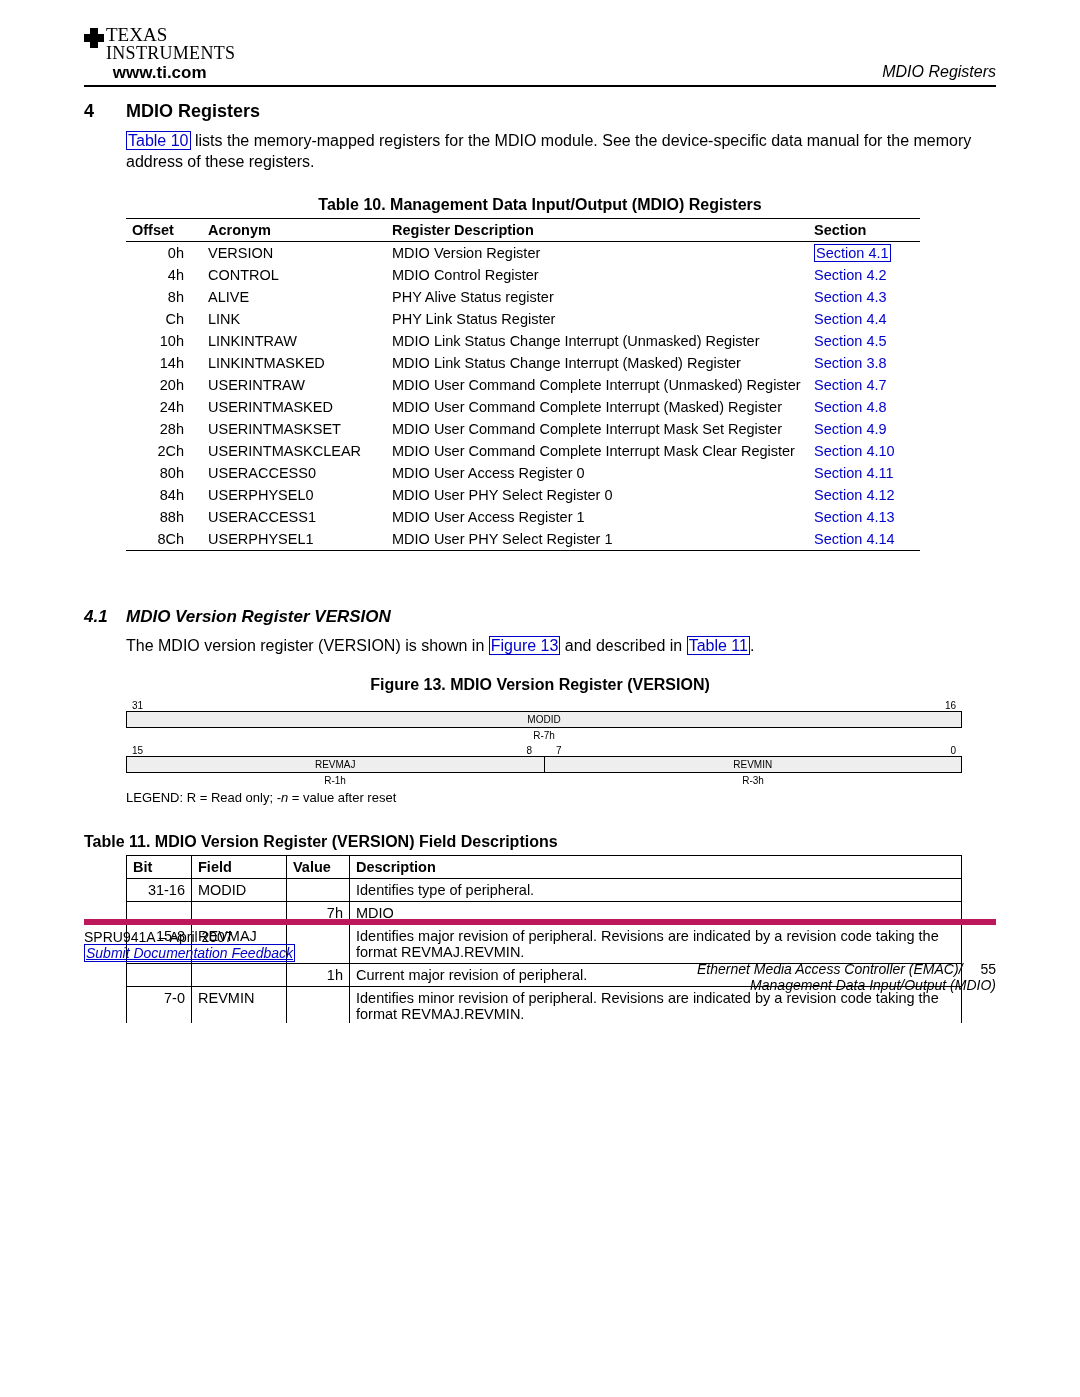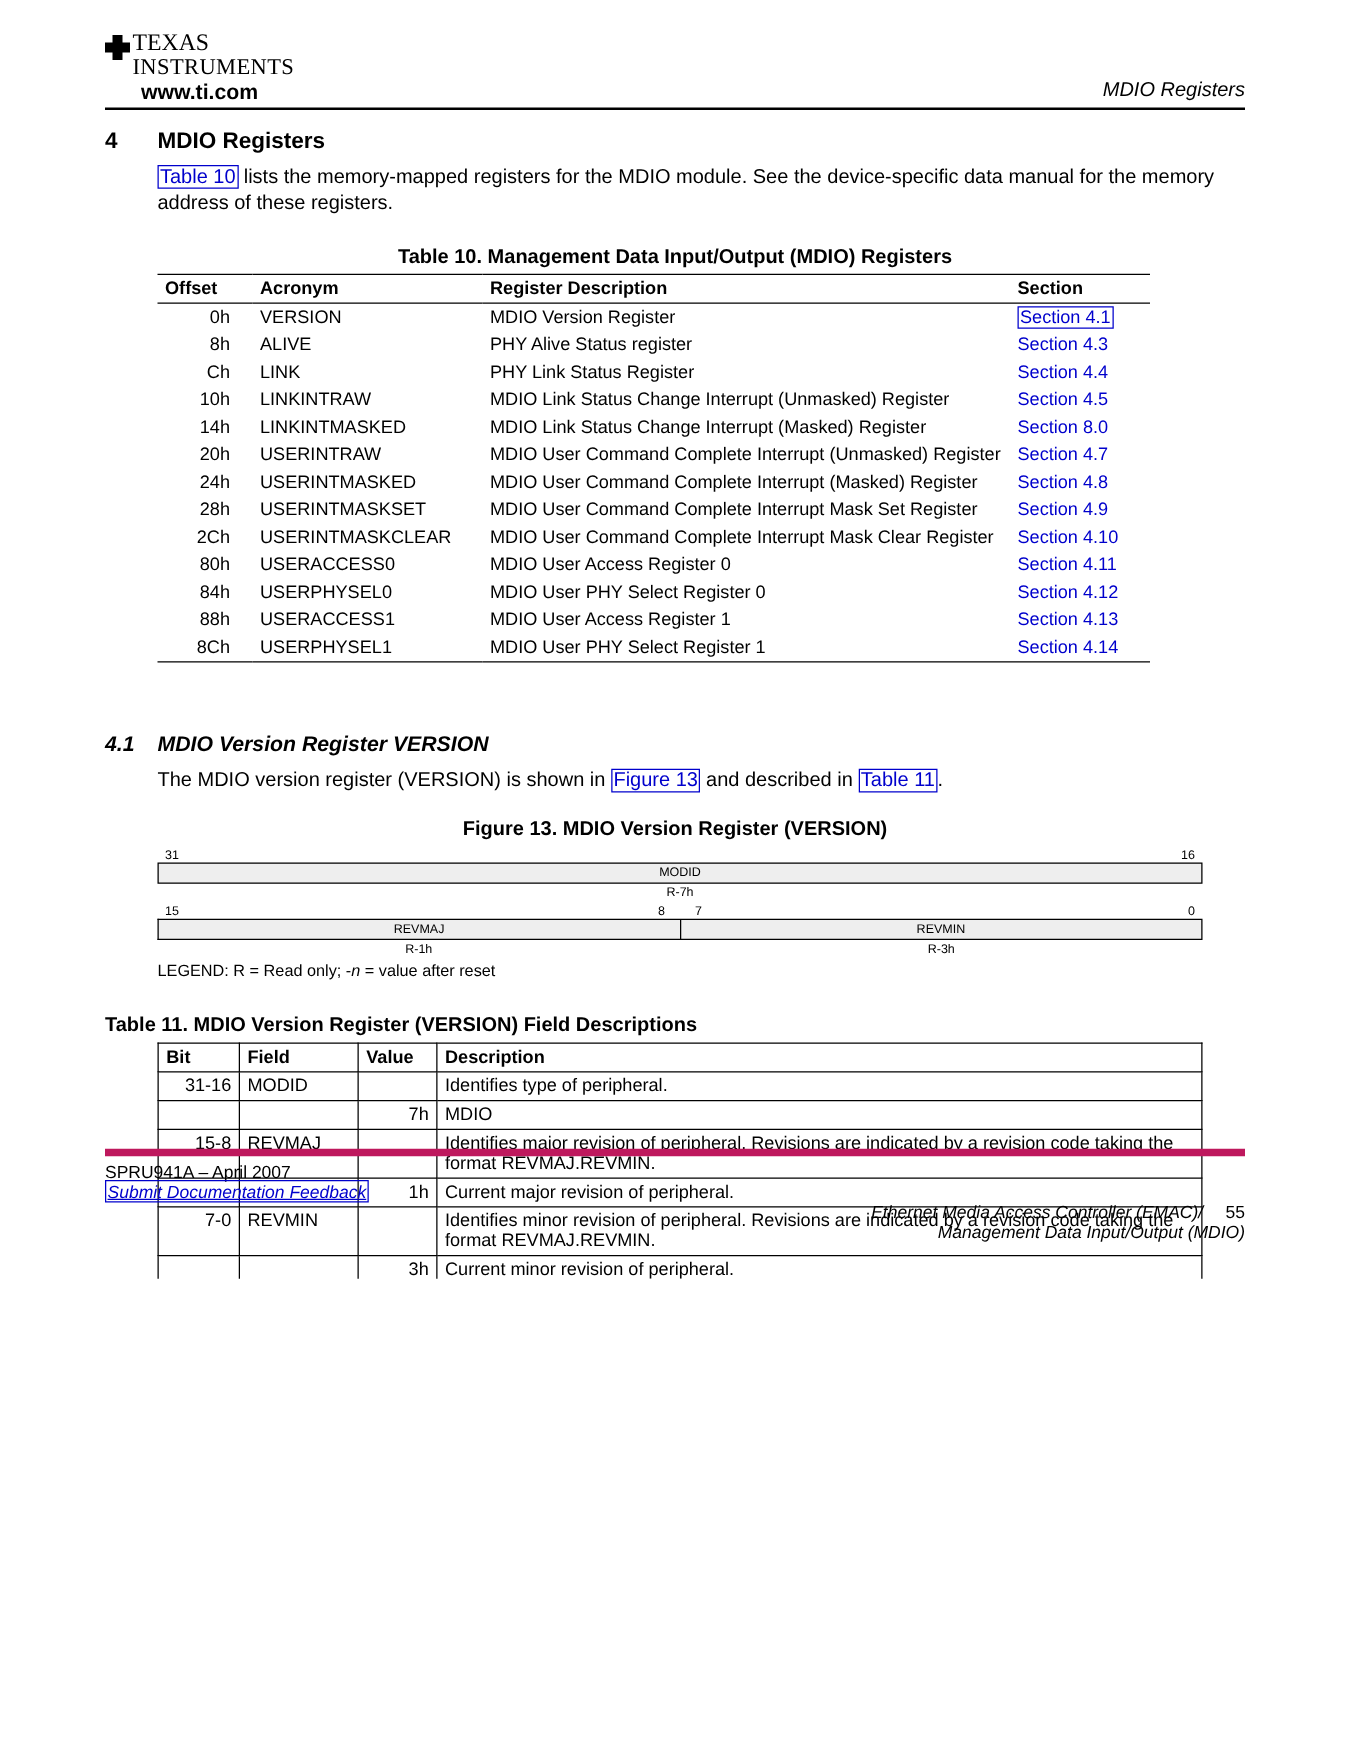--- a/index.html
+++ b/index.html
@@ -148,20 +148,26 @@
     </tr>
       </thead>
     <tbody id="t10body">
         <tr>
           <td class="col-offset">0h</td>
           <td class="col-acr">VERSION</td>
           <td class="col-desc">MDIO Version Register</td>
           <td class="col-sec"><span class="boxlink">Section 4.1</span></td>
         </tr>
         <tr>
+          <td class="col-offset">4h</td>
+          <td class="col-acr">CONTROL</td>
+          <td class="col-desc">MDIO Control Register</td>
+          <td class="col-sec"><span class="link">Section 4.2</span></td>
+        </tr>
+        <tr>
           <td class="col-offset">8h</td>
           <td class="col-acr">ALIVE</td>
           <td class="col-desc">PHY Alive Status register</td>
           <td class="col-sec"><span class="link">Section 4.3</span></td>
         </tr>
         <tr>
           <td class="col-offset">Ch</td>
           <td class="col-acr">LINK</td>
           <td class="col-desc">PHY Link Status Register</td>
           <td class="col-sec"><span class="link">Section 4.4</span></td>
@@ -169,21 +175,21 @@
         <tr>
           <td class="col-offset">10h</td>
           <td class="col-acr">LINKINTRAW</td>
           <td class="col-desc">MDIO Link Status Change Interrupt (Unmasked) Register</td>
           <td class="col-sec"><span class="link">Section 4.5</span></td>
         </tr>
         <tr>
           <td class="col-offset">14h</td>
           <td class="col-acr">LINKINTMASKED</td>
           <td class="col-desc">MDIO Link Status Change Interrupt (Masked) Register</td>
-          <td class="col-sec"><span class="link">Section 8.0</span></td>
+          <td class="col-sec"><span class="link">Section 3.8</span></td>
         </tr>
         <tr>
           <td class="col-offset">20h</td>
           <td class="col-acr">USERINTRAW</td>
           <td class="col-desc">MDIO User Command Complete Interrupt (Unmasked) Register</td>
           <td class="col-sec"><span class="link">Section 4.7</span></td>
         </tr>
         <tr>
           <td class="col-offset">24h</td>
           <td class="col-acr">USERINTMASKED</td>

